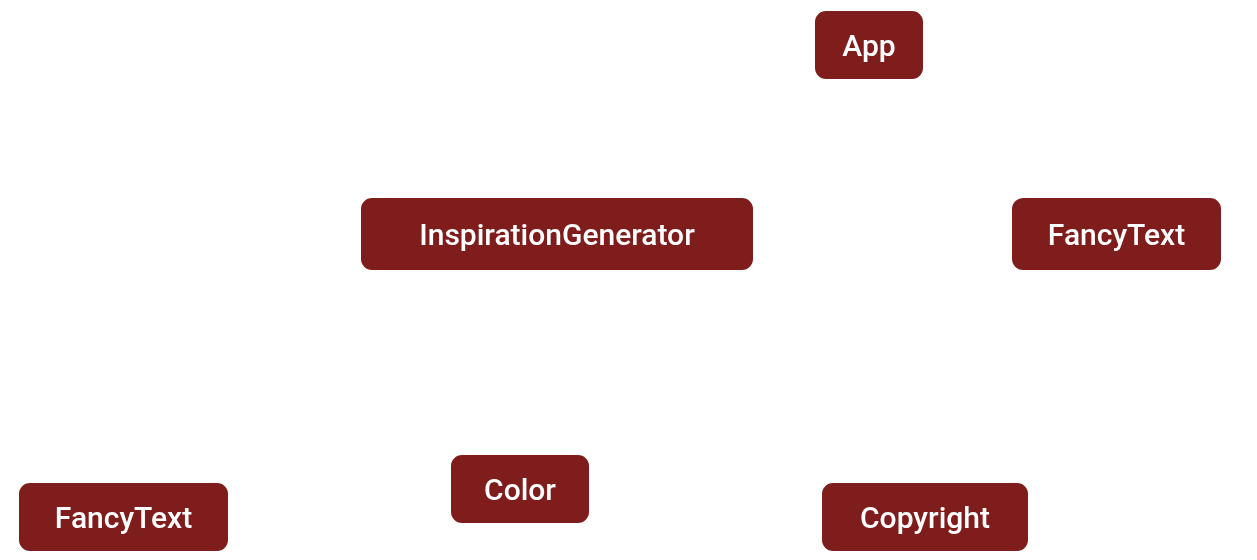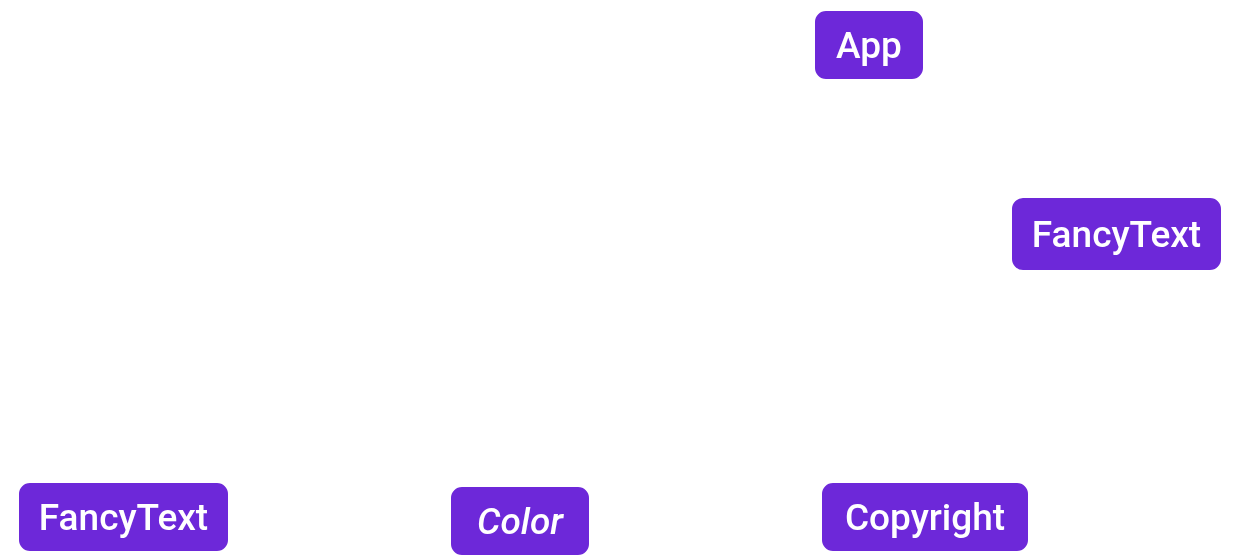--- a/index.html
+++ b/index.html
@@ -17,25 +17,25 @@
   }
   svg.edges {
     position: absolute;
     left: 0; top: 0;
     width: 1257px;
     height: 560px;
     pointer-events: none;
   }
   .node {
     position: absolute;
-    background: #6d28d9;
+    background: #7f1d1d;
     color: #ffffff;
     border-radius: 14px;
     border: 3px solid #ffffff;
-    font-size: 37px;
+    font-size: 30px;
     font-weight: 500;
     display: flex;
     align-items: center;
     justify-content: center;
     padding: 0 24px;
     box-sizing: border-box;
     white-space: nowrap;
   }
   .edge-label {
     position: absolute;
@@ -80,30 +80,33 @@
     <path d="M 340 330
              Q 340 370 390 370
              L 475 370
              Q 520 370 520 480" fill="none" stroke="#ffffff" stroke-width="4" stroke-linecap="round" stroke-dasharray="16 13"></path>
   </svg>
 
   <div class="node" style="left:812px; top:8px; width:114px; height:74px;">
     <span>App</span>
   </div>
 
+  <div class="node" style="left:358px; top:195px; width:398px; height:78px;">
+    <span>InspirationGenerator</span>
+  </div>
 
   <div class="node" style="left:1009px; top:195px; width:215px; height:78px;">
     <span>FancyText</span>
   </div>
 
   <div class="node" style="left:16px; top:480px; width:215px; height:74px;">
     <span>FancyText</span>
   </div>
 
-  <div class="node" style="left:448px; top:484px; width:144px; height:74px;font-style:italic;">
+  <div class="node" style="left:448px; top:452px; width:144px; height:74px;">
     <span>Color</span>
   </div>
 
   <div class="node" style="left:819px; top:480px; width:212px; height:74px;">
     <span>Copyright</span>
   </div>
 
   <div class="edge-label" style="left:665px; top:120px;">renders</div>
 
   <div class="edge-label" style="left:952px; top:120px;">renders</div>

